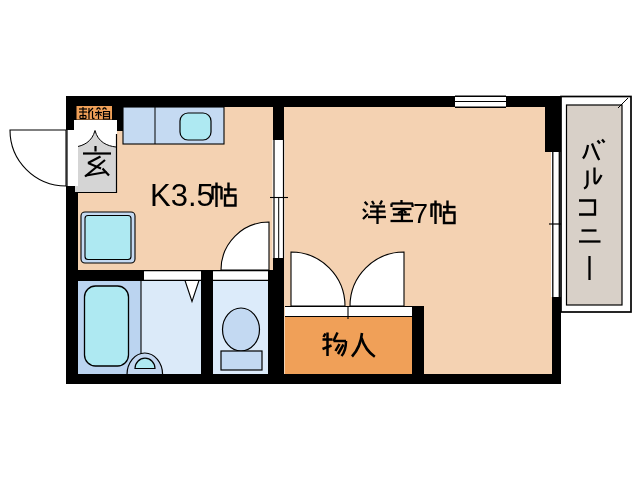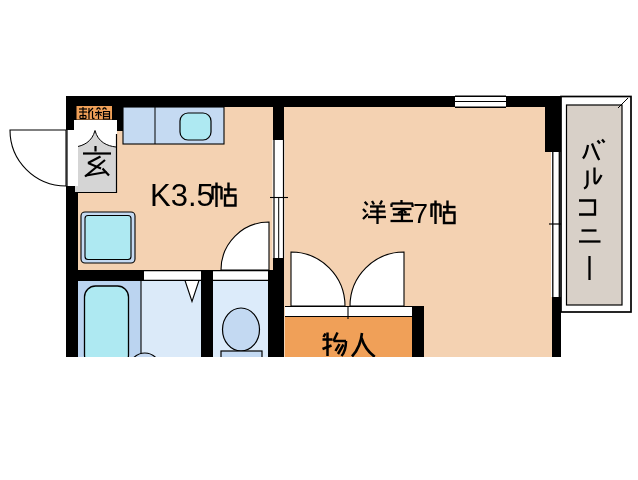--- a/index.html
+++ b/index.html
@@ -1,16 +1,16 @@
 <!DOCTYPE html>
 <html><head>
 <meta charset="utf-8">
 <style>
 html,body{margin:0;padding:0;background:#fff;}
-#stage{position:relative;width:638px;height:357px;background:#fef9c3;overflow:hidden;}
+#stage{position:relative;width:638px;height:480px;background:#fef9c3;overflow:hidden;}
 svg{display:block;}
 </style>
 </head>
 <body>
 <div id="stage">
 <svg width="638" height="480" viewBox="0 0 638 480">
 <rect x="0" y="0" width="638" height="480" fill="#ffffff"></rect>
 
 <rect x="77" y="107" width="196" height="163" fill="#F4D2B2"></rect>
 <rect x="284" y="107" width="268" height="267" fill="#F4D2B2"></rect>

